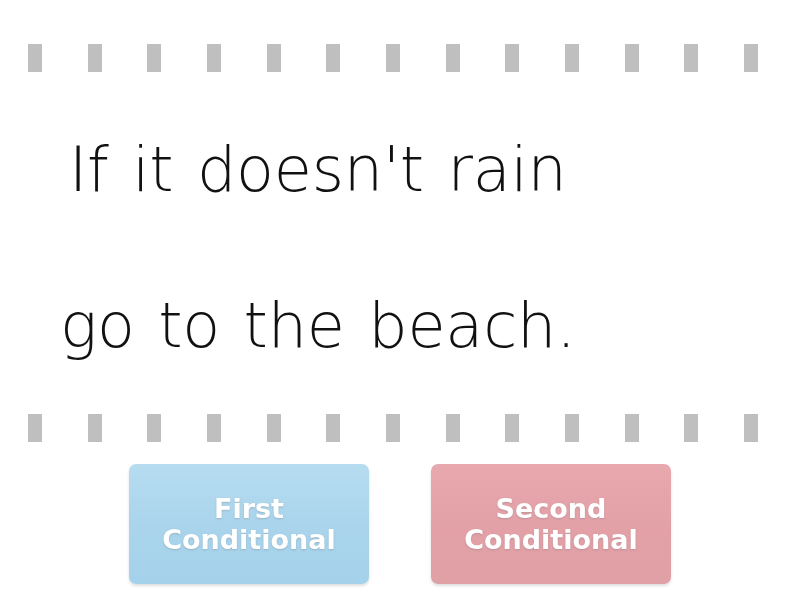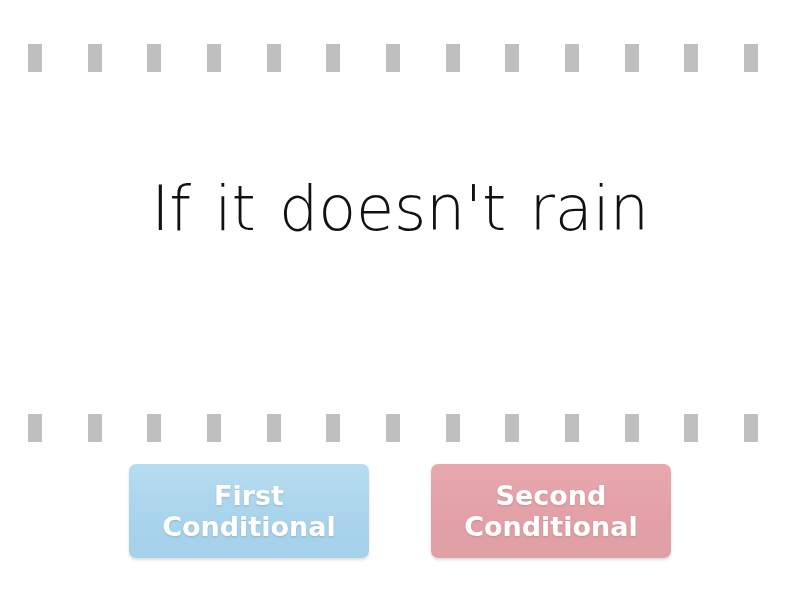--- a/index.html
+++ b/index.html
@@ -45,21 +45,20 @@
 
   
   .prompt {
     position: absolute;
     left: 60px;
     top: 104px;
     width: 680px;
     height: 288px;
     display: flex;
     align-items: center;
-    justify-content: center;
     text-align: center;
   }
   .prompt-text {
     font-family: "DejaVu Sans", "Liberation Sans", sans-serif;
     font-size: 62px;
     font-weight: 300;
     line-height: 1.26;
     color: #111111;
     letter-spacing: -0.2px;
     word-spacing: 4px;
@@ -71,21 +70,21 @@
     left: 0;
     top: 464px;
     width: 800px;
     display: flex;
     justify-content: center;
     gap: 43px;
   }
 
   .answer-btn {
     width: 240px;
-    height: 94px;
+    height: 120px;
     border: none;
     border-radius: 7px;
     display: flex;
     align-items: center;
     justify-content: center;
     text-align: center;
     padding: 8px 10px;
     box-sizing: border-box;
     cursor: pointer;
     font-family: "DejaVu Sans", "Liberation Sans", sans-serif;
@@ -123,20 +122,21 @@
       <span class="dash" style="background: rgb(191, 191, 191);"></span>
       <span class="dash" style="background: rgb(191, 191, 191);"></span>
       <span class="dash" style="background: rgb(191, 191, 191);"></span>
       <span class="dash" style="background: rgb(191, 191, 191);"></span>
     </div>
 
   <div class="prompt">
     <div class="prompt-text">
       <span>If it doesn't rain</span><br>
       <br>
+      <span>go to the beach.</span>
     </div>
   </div>
 
   <div class="dash-row bottom">
       <span class="dash" style="background: rgb(191, 191, 191);"></span>
       <span class="dash" style="background: rgb(191, 191, 191);"></span>
       <span class="dash" style="background: rgb(191, 191, 191);"></span>
       <span class="dash" style="background: rgb(191, 191, 191);"></span>
       <span class="dash" style="background: rgb(191, 191, 191);"></span>
       <span class="dash" style="background: rgb(191, 191, 191);"></span>

